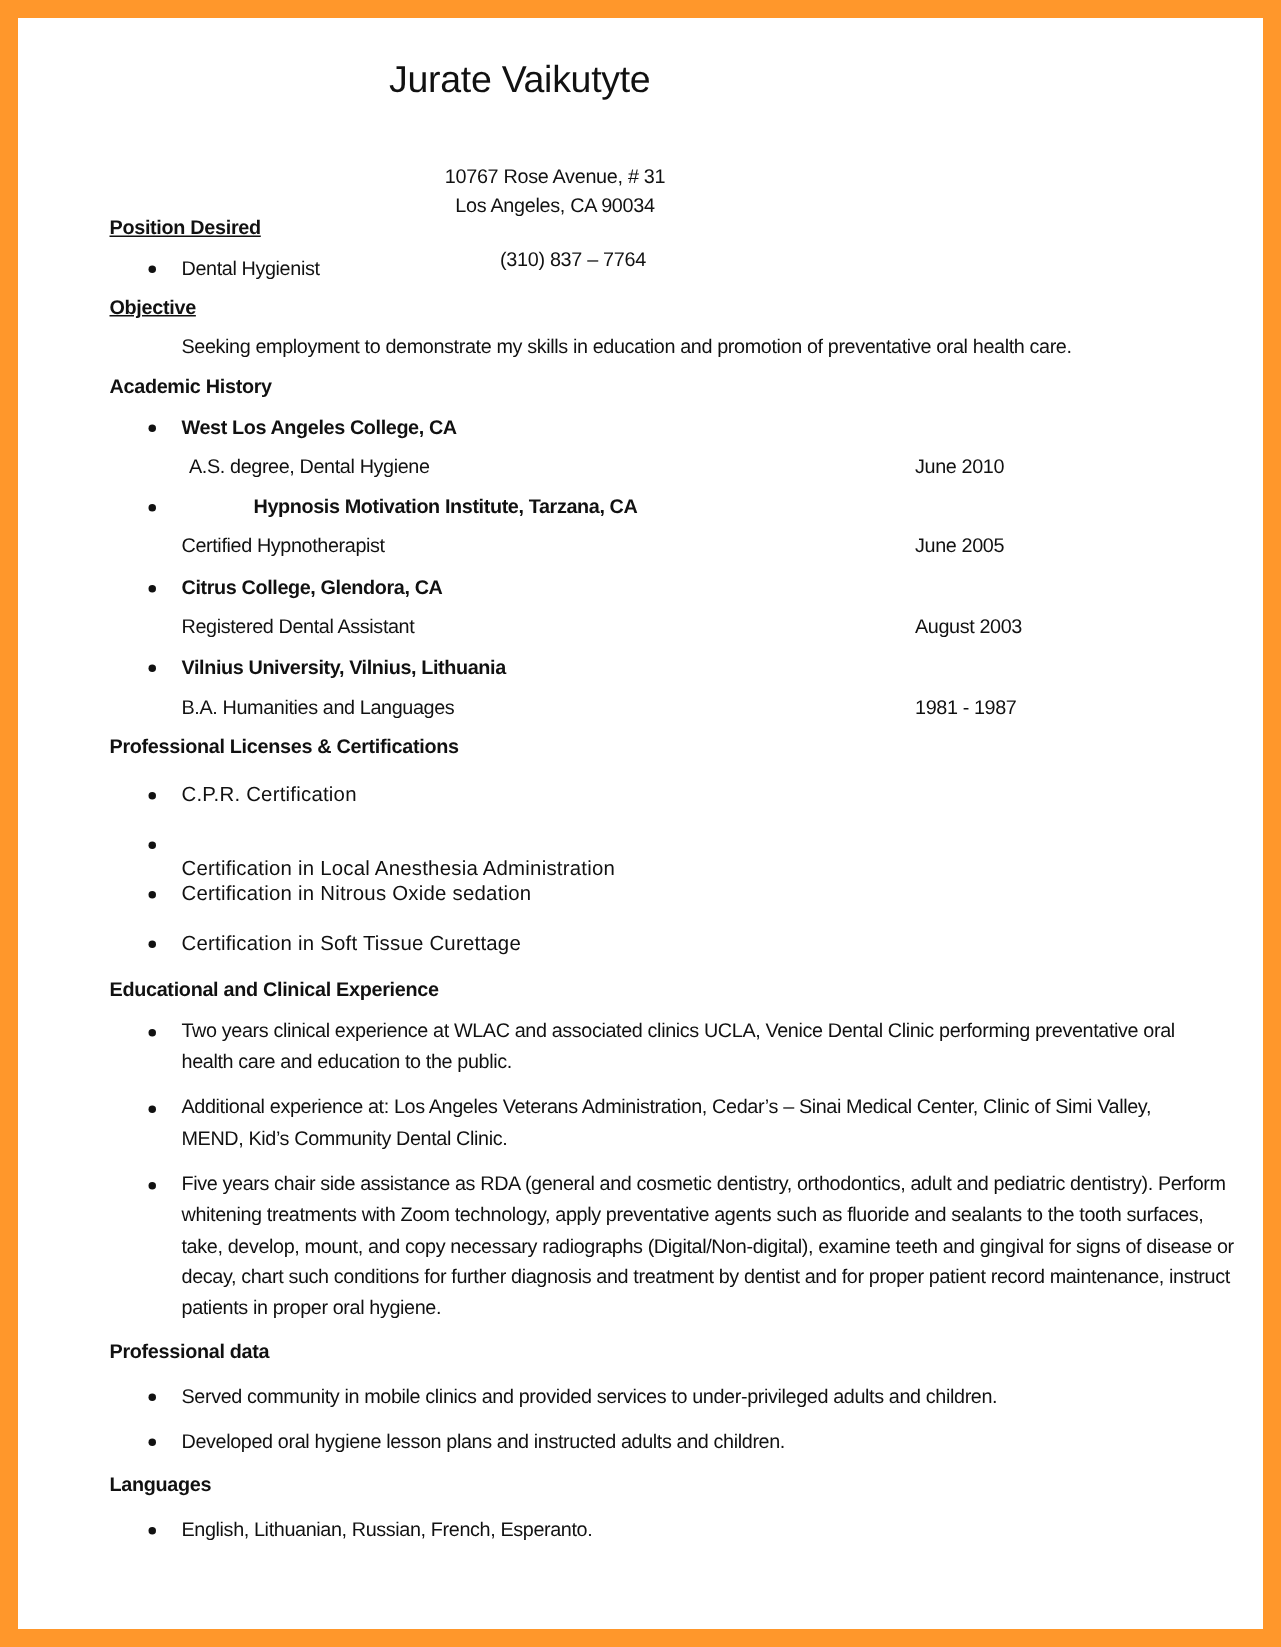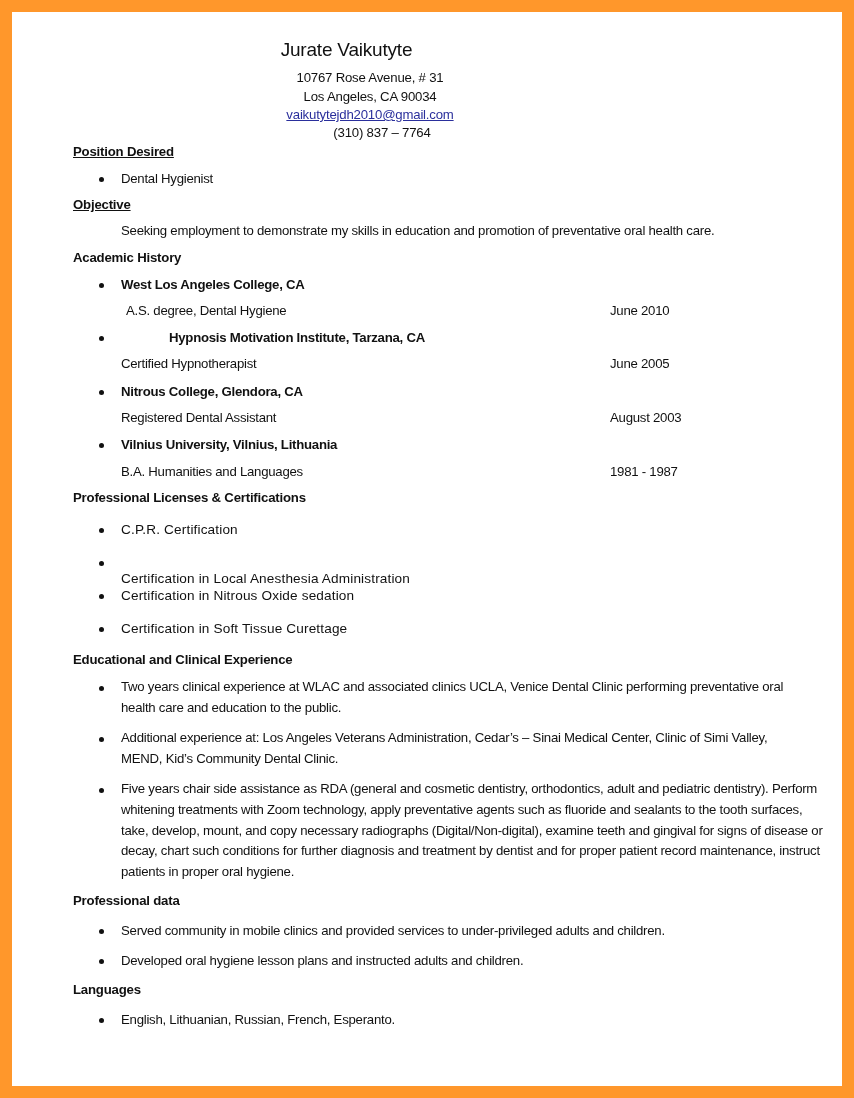--- a/index.html
+++ b/index.html
@@ -13,25 +13,25 @@
   .page {
     position: absolute;
     left: 12px; top: 12px;
     width: 830px; height: 1074px;
     background: #ffffff;
   }
   .abs { position: absolute; white-space: nowrap; }
   .name {
     left: 0; width: 669px; top: 27px;
     text-align: center;
-    font-size: 19px; letter-spacing: -0.2px; color: #111;
+    font-size: 25px; letter-spacing: -0.2px; color: #111;
   }
   .contact {
     left: 0; width: 716px; text-align: center;
-    font-size: 13.2px; letter-spacing: -0.2px;
+    font-size: 13.2px; letter-spacing: -0.2px; margin-top: 40px;
   }
   .contact a { color: #2a2f9c; text-decoration: underline; }
   .heading { font-size: 13.2px; font-weight: bold; letter-spacing: -0.2px; }
   .heading.ul { text-decoration: underline; }
   .txt { font-size: 13.2px; letter-spacing: -0.25px; }
   .bold { font-weight: bold; }
   .bullet {
     position: absolute; width: 5px; height: 5px; border-radius: 50%;
     background: #111;
   }
@@ -39,23 +39,20 @@
   .wrap { white-space: normal; line-height: 20.8px; }
 </style>
 </head>
 <body>
 
 <div class="page">
 
   <div class="abs name">Jurate Vaikutyte</div>
   <div class="abs contact" style="top:58px;">10767 Rose Avenue, # 31</div>
   <div class="abs contact" style="top:77px;">Los Angeles, CA 90034</div>
-  <div class="abs contact" style="top:95px;">
-    <a>vaikutytejdh2010@gmail.com</a>
-  </div>
   <div class="abs contact" style="top:113px;padding-left:24px;">(310) 837 – 7764</div>
 
   <div class="abs heading ul" style="left:61px; top:132px;">Position Desired</div>
   <span class="bullet" style="left:87px; top:165px;"></span>
   <div class="abs txt" style="left:109px; top:159px;">Dental Hygienist</div>
 
   <div class="abs heading ul" style="left:61px; top:185px;">Objective</div>
   <div class="abs txt" style="left:109px; top:211px;">Seeking employment to demonstrate my skills in education and promotion of preventative oral health care.</div>
 
   <div class="abs heading" style="left:61px; top:238px;">Academic History</div>
@@ -64,21 +61,21 @@
   <div class="abs txt bold" style="left:109px; top:265px;">West Los Angeles College, CA</div>
   <div class="abs txt" style="left:114px; top:291px;">A.S. degree, Dental Hygiene</div>
   <div class="abs txt" style="left:598px; top:291px;">June 2010</div>
 
   <span class="bullet" style="left:87px; top:324px;"></span>
   <div class="abs txt bold" style="left:109px; top:318px;padding-left:48px;">Hypnosis Motivation Institute, Tarzana, CA</div>
   <div class="abs txt" style="left:109px; top:344px;">Certified Hypnotherapist</div>
   <div class="abs txt" style="left:598px; top:344px;">June 2005</div>
 
   <span class="bullet" style="left:87px; top:378px;"></span>
-  <div class="abs txt bold" style="left:109px; top:372px;">Nitrous College, Glendora, CA</div>
+  <div class="abs txt bold" style="left:109px; top:372px;">Citrus College, Glendora, CA</div>
   <div class="abs txt" style="left:109px; top:398px;">Registered Dental Assistant</div>
   <div class="abs txt" style="left:598px; top:398px;">August 2003</div>
 
   <span class="bullet" style="left:87px; top:431px;"></span>
   <div class="abs txt bold" style="left:109px; top:425px;">Vilnius University, Vilnius, Lithuania</div>
   <div class="abs txt" style="left:109px; top:452px;">B.A. Humanities and Languages</div>
   <div class="abs txt" style="left:598px; top:452px;">1981 - 1987</div>
 
   <div class="abs heading" style="left:61px; top:478px;">Professional Licenses &amp; Certifications</div>
   <span class="bullet" style="left:87px; top:516px;"></span>

